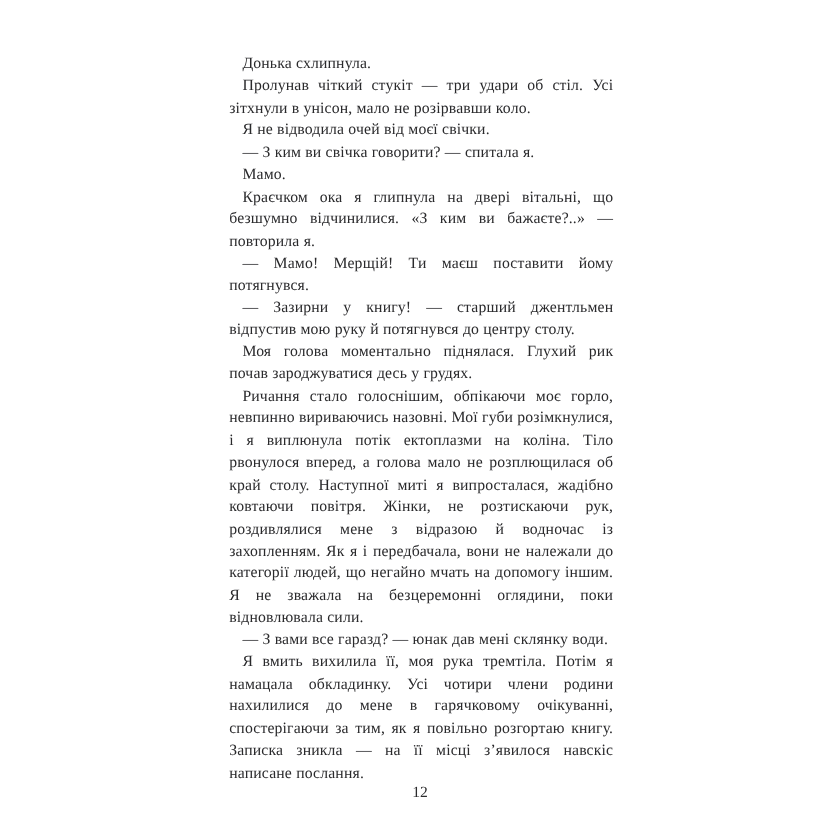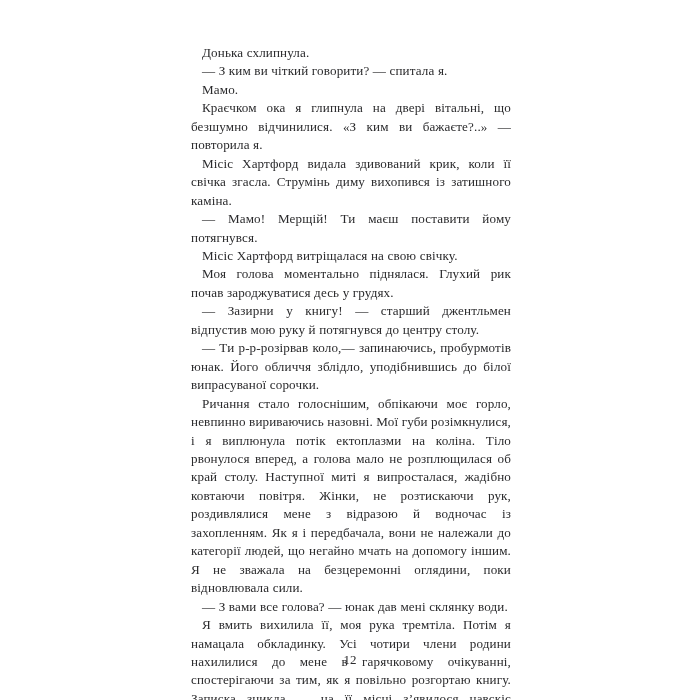--- a/index.html
+++ b/index.html
@@ -66,29 +66,28 @@
     font-family: "Liberation Serif", "DejaVu Serif", serif;
   }
 </style>
 </head>
 <body>
 
 <div id="book-page">
 
   <div id="text-column">
     <p class="para">Донька схлипнула.</p>
-    <p class="para">— З ким ви чіткий говорити? — спитала я.</p>
+    <p class="para">Пролунав чіткий стукіт — три удари об стіл. Усі зітхнули в унісон, мало не розірвавши коло.</p>
+    <p class="para">Я не відводила очей від моєї свічки.</p>
+    <p class="para">— З ким ви свічка говорити? — спитала я.</p>
     <p class="para">Мамо.</p>
     <p class="para">Краєчком ока я глипнула на двері вітальні, що безшумно відчинилися. «З ким ви бажаєте?..» — повторила я.</p>
-    <p class="para">Місіс Хартфорд видала здивований крик, коли її свічка згасла. Струмінь диму вихопився із затишного каміна.</p>
     <p class="para">— Мамо! Мерщій! Ти маєш поставити йому потягнувся.</p>
-    <p class="para">Місіс Хартфорд витріщалася на свою свічку.</p>
+    <p class="para">— Зазирни у книгу! — старший джентльмен відпустив мою руку й потягнувся до центру столу.</p>
     <p class="para">Моя голова моментально піднялася. Глухий рик почав зароджуватися десь у грудях.</p>
-    <p class="para">— Зазирни у книгу! — старший джентльмен відпустив мою руку й потягнувся до центру столу.</p>
-    <p class="para">— Ти р-р-розірвав коло,— запинаючись, пробурмотів юнак. Його обличчя зблідло, уподібнившись до білої випрасуваної сорочки.</p>
     <p class="para">Ричання стало голоснішим, обпікаючи моє горло, невпинно вириваючись назовні. Мої губи розімкнулися, і я виплюнула потік ектоплазми на коліна. Тіло рвонулося вперед, а голова мало не розплющилася об край столу. Наступної миті я випросталася, жадібно ковтаючи повітря. Жінки, не розтискаючи рук, роздивлялися мене з відразою й водночас із захопленням. Як я і передбачала, вони не належали до категорії людей, що негайно мчать на допомогу іншим. Я не зважала на безцеремонні оглядини, поки відновлювала сили.</p>
-    <p class="para">— З вами все голова? — юнак дав мені склянку води.</p>
+    <p class="para">— З вами все гаразд? — юнак дав мені склянку води.</p>
     <p class="para">Я вмить вихилила її, моя рука тремтіла. Потім я намацала обкладинку. Усі чотири члени родини нахилилися до мене в гарячковому очікуванні, спостерігаючи за тим, як я повільно розгортаю книгу. Записка зникла — на її місці з’явилося навскіс написане послання.</p>
   </div>
 
   <div id="folio">12</div>
 
 </div>
 
 </body></html>

